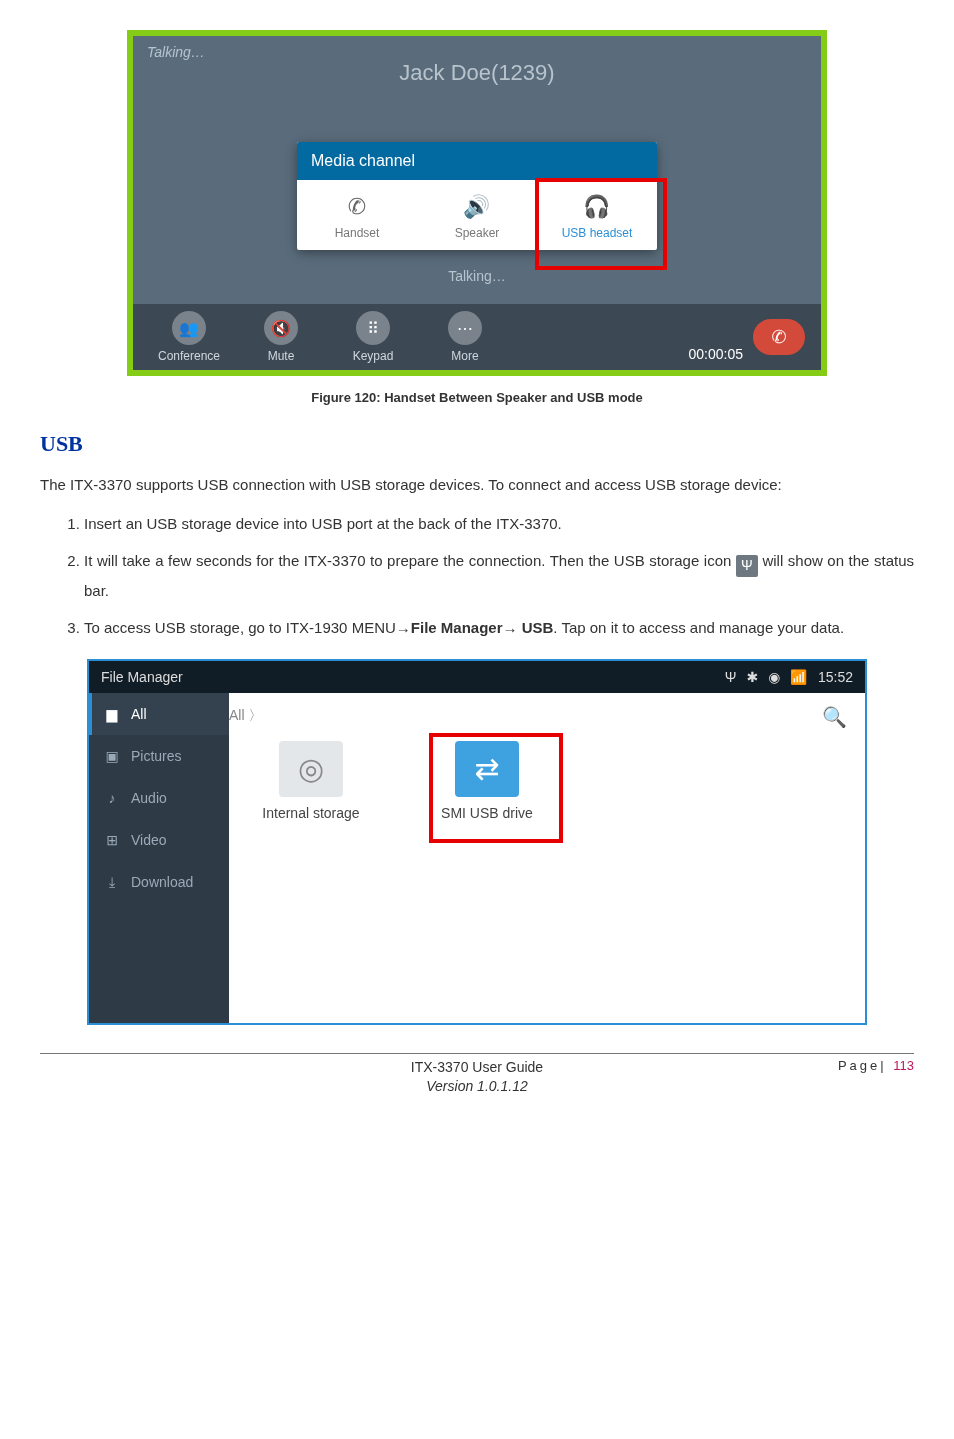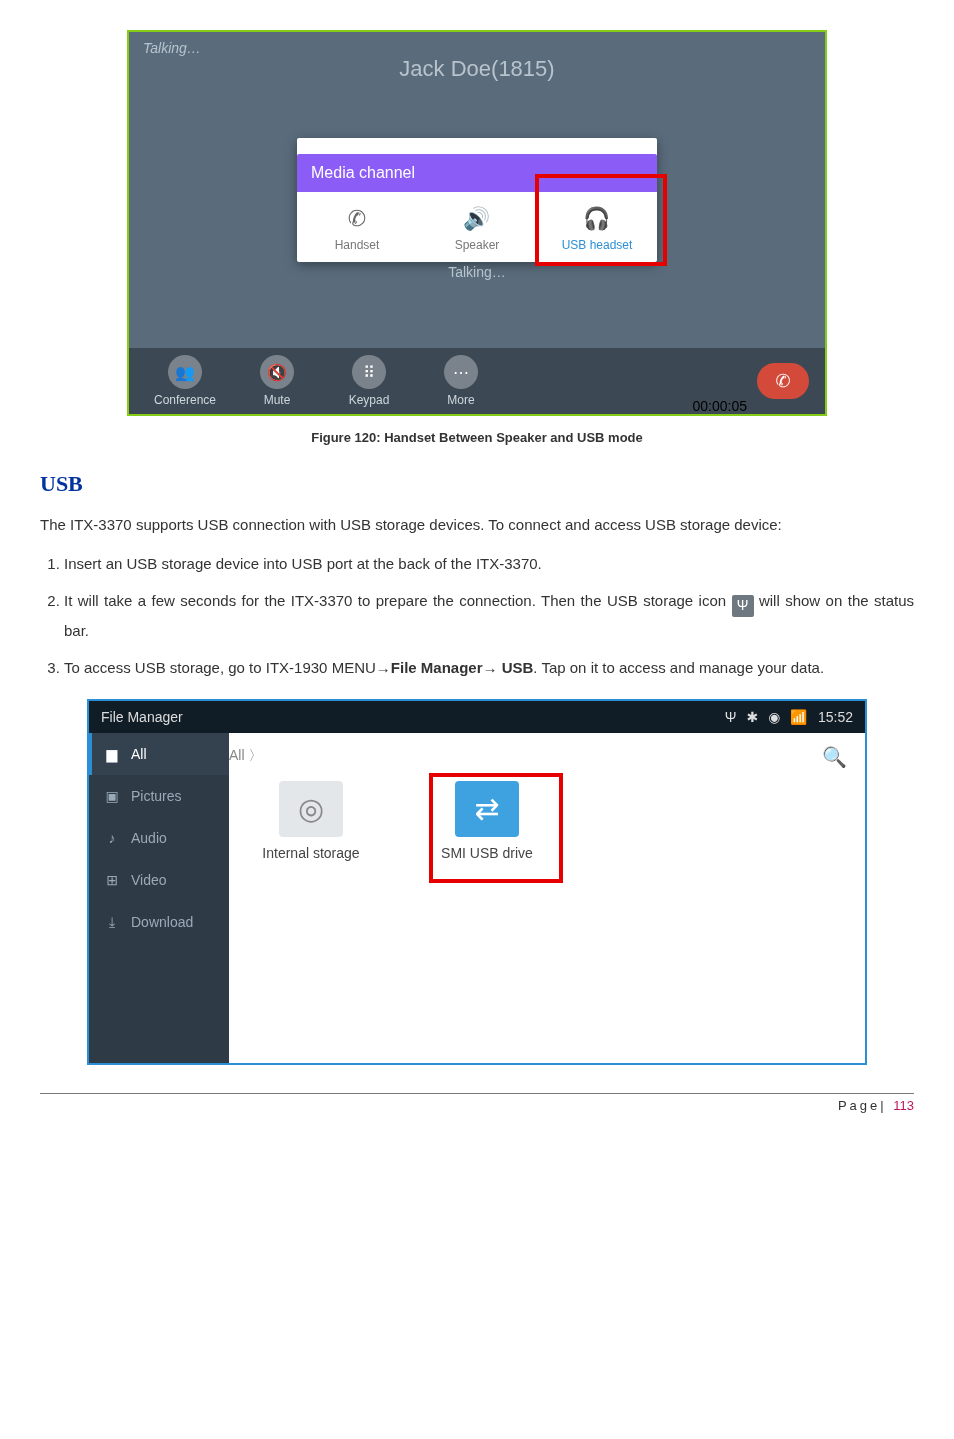--- a/index.html
+++ b/index.html
@@ -9,44 +9,44 @@
     color: #333;
     width: 954px;
     background: #fff;
     padding: 30px 40px 20px 40px;
   }
 
   
   .fig1-frame {
     width: 700px;
     margin: 0 auto 14px;
-    border: 2px solid #84cc16;
+    border: 6px solid #84cc16;
     background: #5a6c7c;
     position: relative;
-    height: 386px;
+    height: 346px;
     overflow: hidden;
   }
   .fig1-inner { position: absolute; inset: 0; background: #5a6c7c; }
   .fig1-talking {
     position: absolute; top: 8px; left: 14px;
     color: #b7c3cd; font-size: 14px; font-style: italic;
   }
   .fig1-caller {
     position: absolute; top: 24px; width: 100%;
     text-align: center; color: #b8c3cc; font-size: 22px;
   }
   .fig1-popup {
     position: absolute;
     top: 106px; left: 50%; transform: translateX(-50%);
     width: 360px; background: #fff; border-radius: 2px;
     box-shadow: 0 3px 12px rgba(0,0,0,.4);
   }
   .fig1-popup-header {
-    background: #8b5cf6; color: #fff; padding: 10px 14px;
-    font-size: 16px; border-radius: 2px 2px 0 0; margin-top: 16px;
+    background: #0369a1; color: #fff; padding: 10px 14px;
+    font-size: 16px; border-radius: 2px 2px 0 0;
   }
   .fig1-popup-row { display: flex; }
   .fig1-popup-cell {
     flex: 1; padding: 14px 4px 10px; text-align: center;
     color: #777; font-size: 12px;
   }
   .fig1-popup-cell .ic { display:block; font-size:22px; color:#666; margin-bottom:6px; }
   .fig1-popup-cell.sel { color:#2b8fd6; }
   .fig1-popup-cell.sel .ic { color:#2b8fd6; }
   .fig1-highlight {
@@ -71,40 +71,40 @@
   }
   .fig1-bb-item {
     flex: 0 0 92px; text-align: center; color: #cfd7de; font-size: 12px;
   }
   .fig1-bb-item .circ {
     display:inline-flex; width:34px; height:34px; border-radius:50%;
     background:#7a838b; color:#fff; align-items:center; justify-content:center;
     font-size:16px; margin-bottom:4px;
   }
   .fig1-bb-spacer{ flex:1; }
-  .fig1-timer { color:#000000; font-size:14px; padding:0 10px; align-self:flex-end; }
+  .fig1-timer { color:#ffffff; font-size:14px; padding:0 10px; align-self:flex-end; margin-bottom:8px;}
   .fig1-hang {
     width:52px; height:36px; border-radius:18px; background:#d44a3a;
     display:flex; align-items:center; justify-content:center; color:#fff;
     font-size:18px; margin-right:6px;
   }
 
   .fig-caption {
     text-align:center; font-weight:bold; font-size:13px; margin: 6px 0 26px;
   }
 
   
   .sec-head {
     color:#0033a0; font-family:"Times New Roman",serif;
     font-weight:bold; font-size:22px; margin-bottom:16px;
   }
 
   .para { line-height:1.55; text-align:justify; margin-bottom:14px; }
   ol.steps { padding-left:24px; line-height:1.8; }
-  ol.steps li { margin-bottom:10px; text-align:justify; }
+  ol.steps li { margin-bottom:10px; text-align:justify;margin-left:20px; }
   .arrow { font-family:Arial; }
   .usb-inline-icon {
     display:inline-flex; width:22px; height:22px; background:#6d7880;
     color:#fff; align-items:center; justify-content:center;
     font-size:14px; vertical-align:-4px; border-radius:2px;
   }
 
   
   .fig2-frame {
     width: 780px; margin: 18px auto 28px;
@@ -159,21 +159,21 @@
     font-size:13px; letter-spacing:3px;
   }
   .footer-page .num { color:#be185d; letter-spacing:0; }
 </style>
 </head>
 <body>
 
 <div class="fig1-frame">
   <div class="fig1-inner">
     <div class="fig1-talking">Talking…</div>
-    <div class="fig1-caller">Jack Doe(1815)</div>
+    <div class="fig1-caller">Jack Doe(1239)</div>
 
     <div class="fig1-popup">
       <div class="fig1-popup-header">Media channel</div>
       <div class="fig1-popup-row">
         <div class="fig1-popup-cell">
           <span class="ic">✆</span>
           <span>Handset</span>
         </div>
         <div class="fig1-popup-cell">
           <span class="ic">🔊</span>
@@ -285,13 +285,17 @@
       <div class="fig2-highlight"></div>
     </div>
   </div>
 </div>
 
 <hr class="ftr">
 <div class="footer">
   <div class="footer-page">
     <span>Page|</span> <span class="num">113</span>
   </div>
+  <div class="footer-center">
+    <div>ITX-3370 User Guide</div>
+    <div class="ver">Version 1.0.1.12</div>
+  </div>
 </div>
 
 </body></html>

